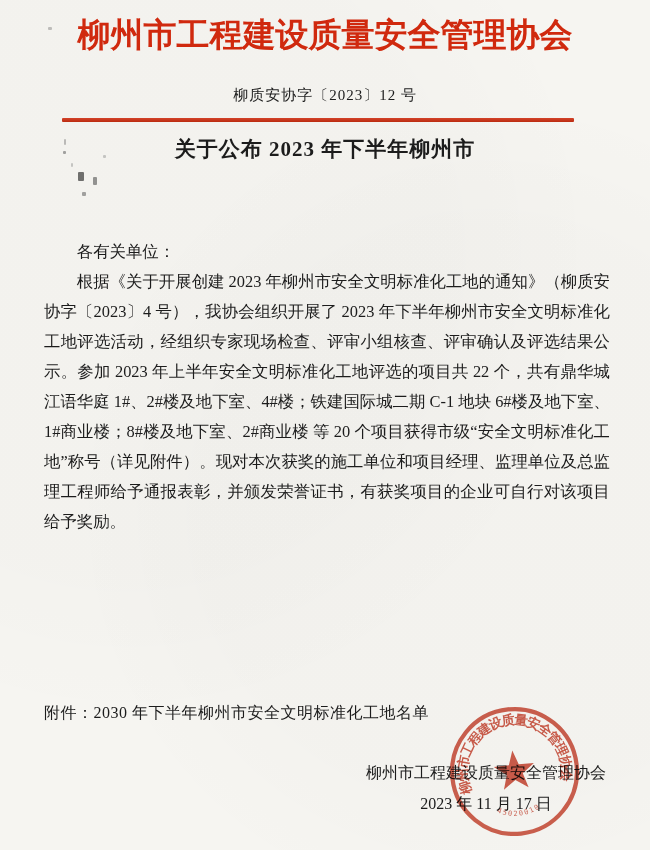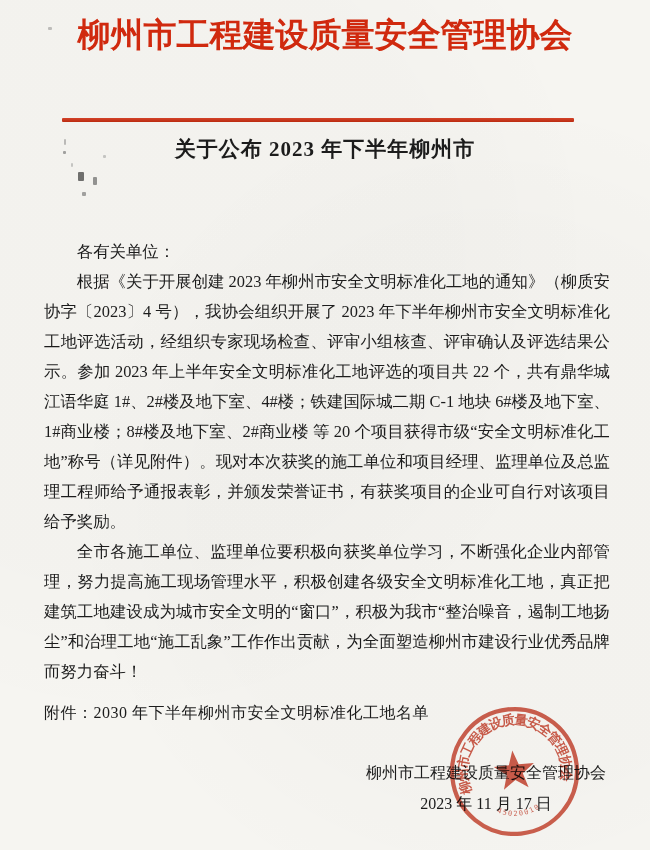--- a/index.html
+++ b/index.html
@@ -96,31 +96,31 @@
   .s7{left:103px;top:155px;width:3px;height:3px;background:rgba(90,90,90,0.3);}
   .s8{left:71px;top:163px;width:2px;height:4px;background:rgba(90,90,90,0.3);}
 </style>
 </head>
 <body>
 
 <div class="page">
 
   <div class="org-header">柳州市工程建设质量安全管理协会</div>
 
+  <div class="doc-number">柳质安协字〔2023〕12 号</div>
 
   <div class="red-rule"></div>
 
   <div class="doc-title">
     <div>关于公布 2023 年下半年柳州市</div>
   </div>
 
   <div class="body-text">
     <p class="salutation">各有关单位：</p>
     <p>根据《关于开展创建 2023 年柳州市安全文明标准化工地的通知》（柳质安协字〔2023〕4 号），我协会组织开展了 2023 年下半年柳州市安全文明标准化工地评选活动，经组织专家现场检查、评审小组核查、评审确认及评选结果公示。参加 2023 年上半年安全文明标准化工地评选的项目共 22 个，共有鼎华城江语华庭 1#、2#楼及地下室、4#楼；铁建国际城二期 C-1 地块 6#楼及地下室、1#商业楼；8#楼及地下室、2#商业楼 等 20 个项目获得市级“安全文明标准化工地”称号（详见附件）。现对本次获奖的施工单位和项目经理、监理单位及总监理工程师给予通报表彰，并颁发荣誉证书，有获奖项目的企业可自行对该项目给予奖励。</p>
-    <p>全市各施工单位、监理单位要积极向获奖单位学习，不断强化企业内部管理，努力提高施工现场管理水平，积极创建各级安全文明标准化工地，真正把建筑工地建设成为城市安全文明的“窗口”，积极为我市“整治噪音，遏制工地扬尘”和治理工地“施工乱象”工作作出贡献，为全面塑造柳州市建设行业优秀品牌而努力奋斗！</p>
   </div>
 
   <div class="attachment">附件：2030 年下半年柳州市安全文明标准化工地名单</div>
 
   <div class="signature">
     <div>柳州市工程建设质量安全管理协会</div>
     <div>2023 年 11 月 17 日</div>
   </div>
 
   <svg class="seal" viewBox="-71 -71 142 142" xmlns="http://www.w3.org/2000/svg">

